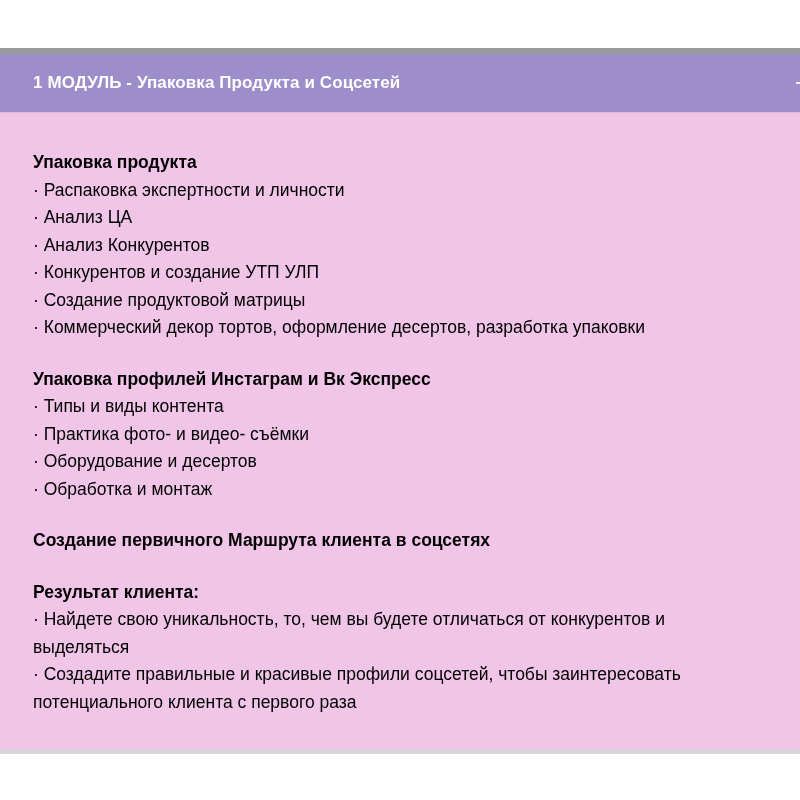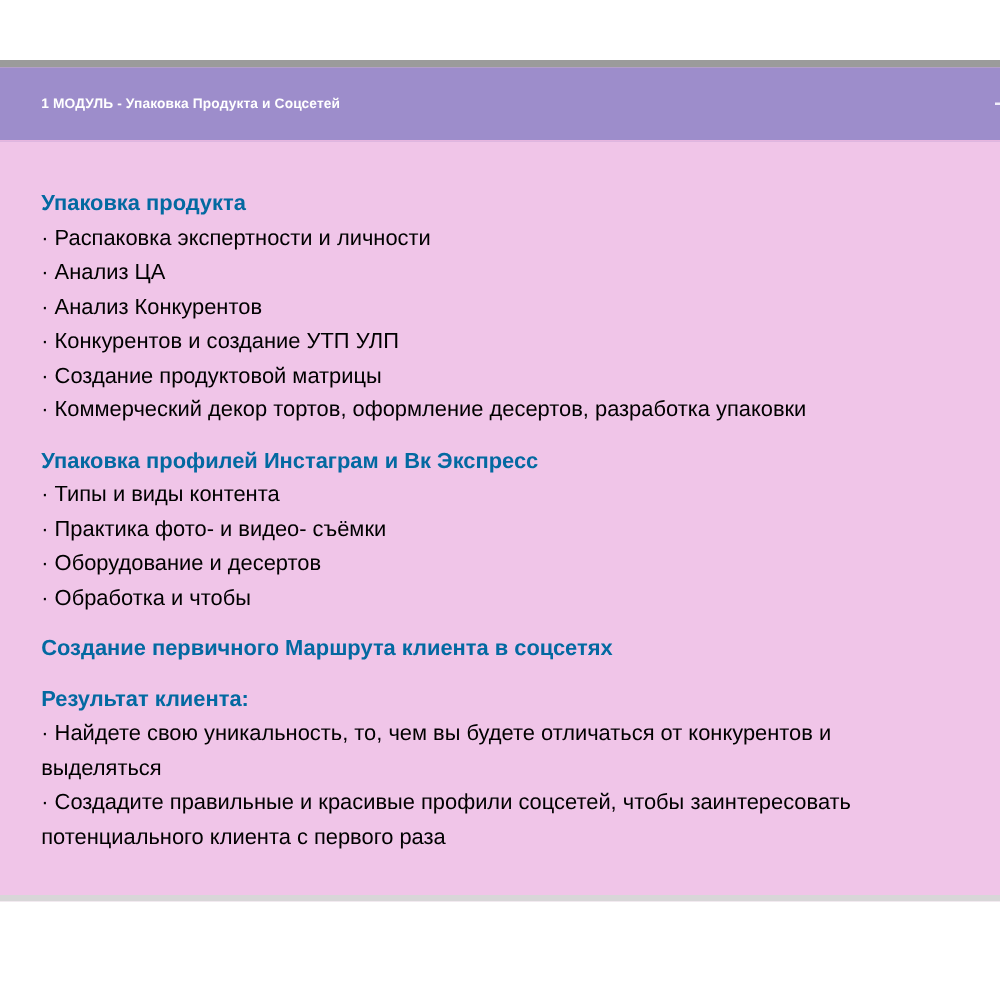--- a/index.html
+++ b/index.html
@@ -25,40 +25,40 @@
     background: #9d8dcb;
     display: flex;
     align-items: center;
     padding-left: 33px;
     position: relative;
     border-bottom: 1px solid #e6b6df;
   }
   .card-title {
     color: #ffffff;
     font-weight: bold;
-    font-size: 11px;
+    font-size: 17px;
     letter-spacing: 0.1px;
   }
   .toggle-icon {
     position: absolute;
     right: -4px;
     top: 28px;
     width: 8px;
     height: 2px;
     background: #f2eefa;
   }
   .card-body {
     padding: 36px 33px 33px 33px;
     color: #3a2b37;
     font-size: 17.5px;
     line-height: 27.5px;
   }
   .section { margin: 0; }
-  .section + .section { margin-top: 13px; }
-  .section-title { font-weight: bold; color: #0369a1; }
+  .section + .section { margin-top: 24px; }
+  .section-title { font-weight: bold; color: #000000; }
   .item { color: #000000; white-space: nowrap; }
   .item.wrap { white-space: normal; }
 </style>
 </head>
 <body>
 
 <div class="page">
   <div class="card">
     <div class="card-header">
       <span class="card-title">1 МОДУЛЬ - Упаковка Продукта и Соцсетей</span>
@@ -74,21 +74,21 @@
         <div class="item">· Конкурентов и создание УТП УЛП</div>
         <div class="item">· Создание продуктовой матрицы</div>
         <div class="item">· Коммерческий декор тортов, оформление десертов, разработка упаковки</div>
       </div>
 
       <div class="section">
         <div class="section-title">Упаковка профилей Инстаграм и Вк Экспресс</div>
         <div class="item">· Типы и виды контента</div>
         <div class="item">· Практика фото- и видео- съёмки</div>
         <div class="item">· Оборудование и десертов</div>
-        <div class="item">· Обработка и чтобы</div>
+        <div class="item">· Обработка и монтаж</div>
       </div>
 
       <div class="section">
         <div class="section-title">Создание первичного Маршрута клиента в соцсетях</div>
       </div>
 
       <div class="section">
         <div class="section-title">Результат клиента:</div>
         <div class="item wrap" style="width:720px">· Найдете свою уникальность, то, чем вы будете отличаться от конкурентов и выделяться</div>
         <div class="item wrap" style="width:762px">· Создадите правильные и красивые профили соцсетей, чтобы заинтересовать потенциального клиента с первого раза</div>

